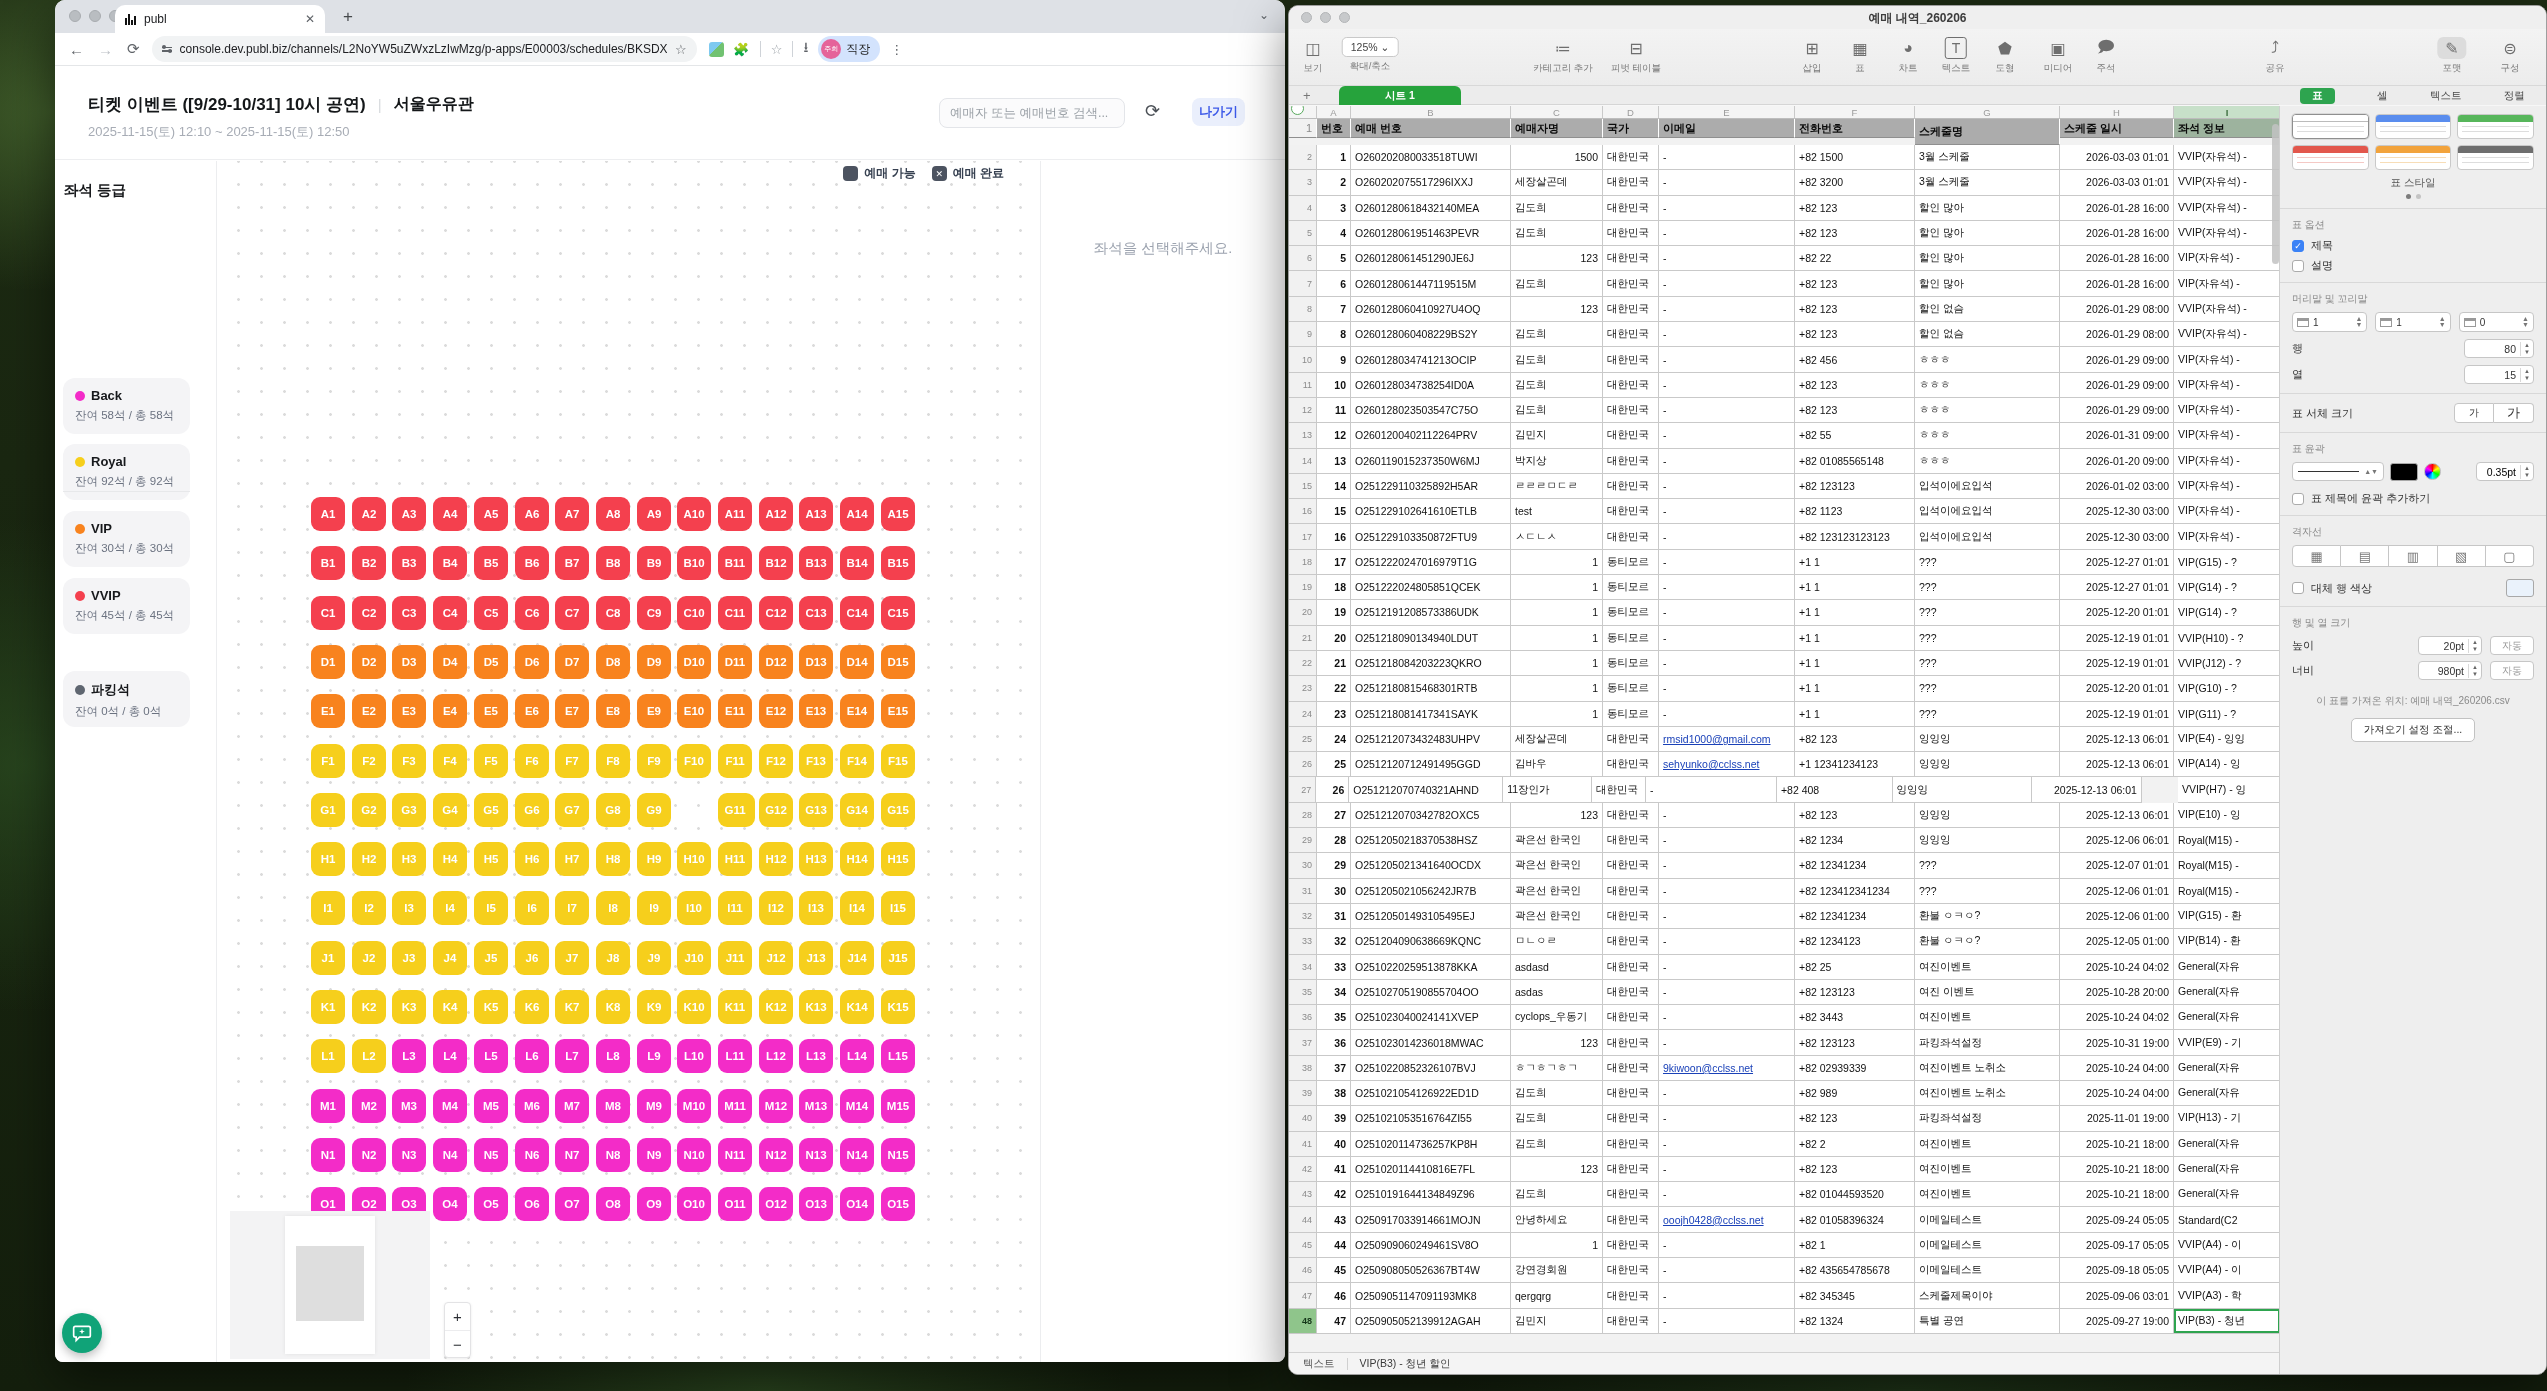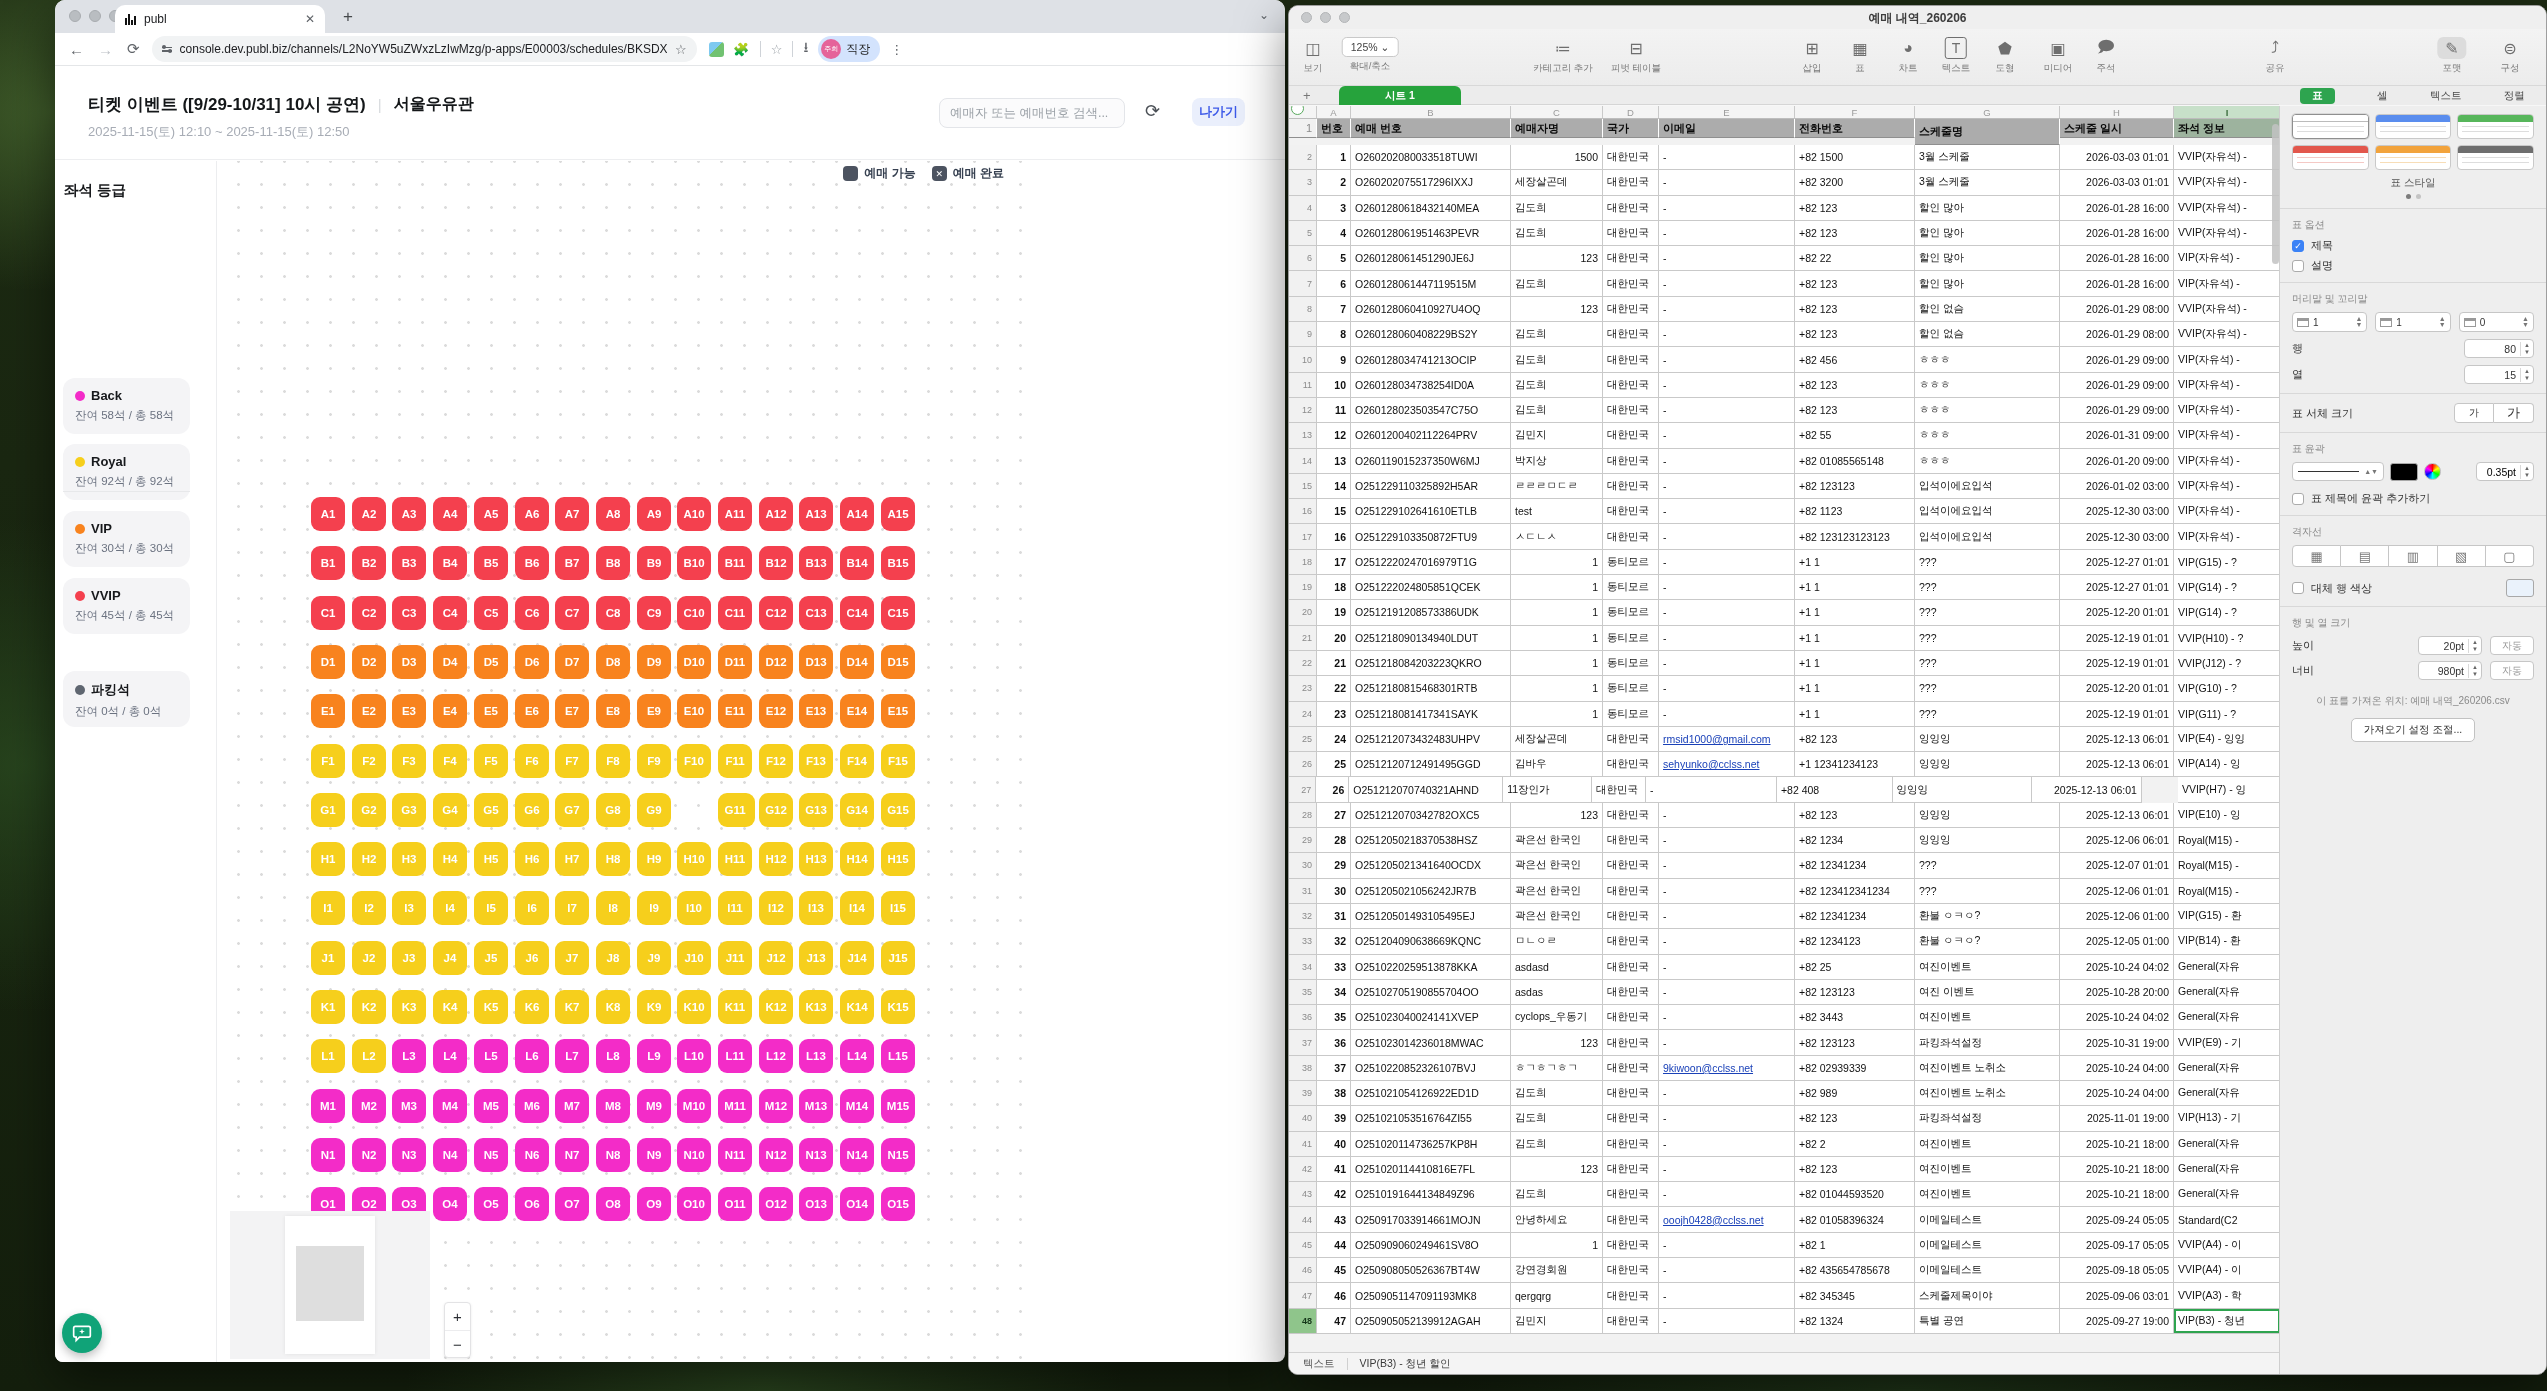--- a/index.html
+++ b/index.html
@@ -528,20 +528,23 @@
         <div class="mm-page">
           <div class="mm-view"></div>
         </div>
       </div>
       <div class="zoombox">
         <div class="zbtn">+</div>
         <div class="zbtn">−</div>
       </div>
     </div>
 
+    <div class="rightpanel">
+      <div class="rp-empty">좌석을 선택해주세요.</div>
+    </div>
 
     <div class="chatbtn">
       <svg width="20" height="20" viewBox="0 0 24 24">
         <path d="M4 4h16c1 0 2 1 2 2v9c0 1-1 2-2 2H9l-4 4v-4H4c-1 0-2-1-2-2V6c0-1 1-2 2-2z" fill="none" stroke="#fff" stroke-width="2"></path>
         <path d="M12 7l1 2.5L15.5 10 13 11 12 13.5 11 11 8.5 10 11 9.5z" fill="#fff"></path>
       </svg>
     </div>
   </div>
 
   <div class="numbers">

